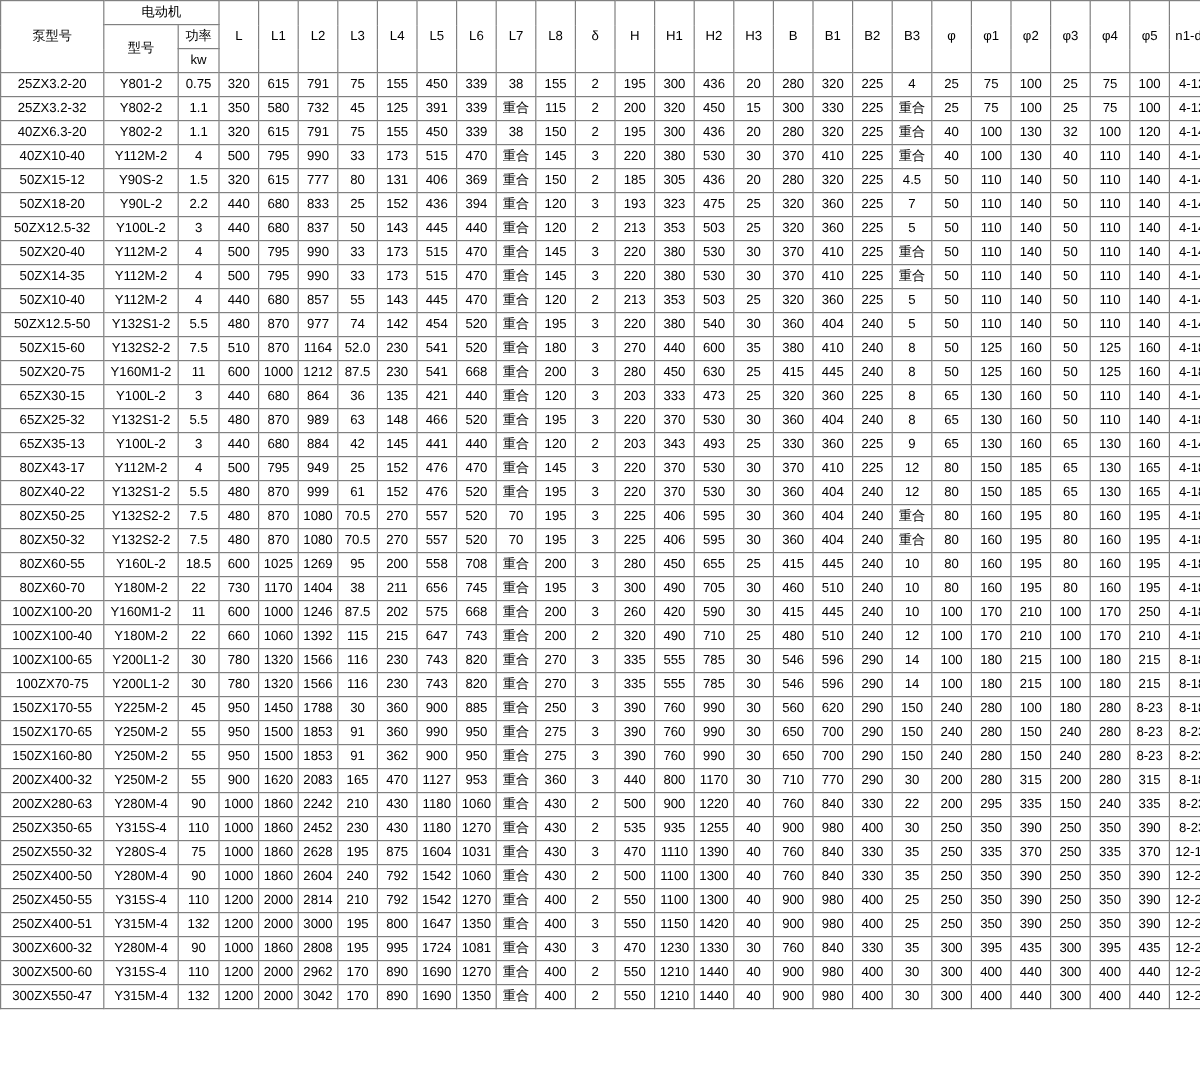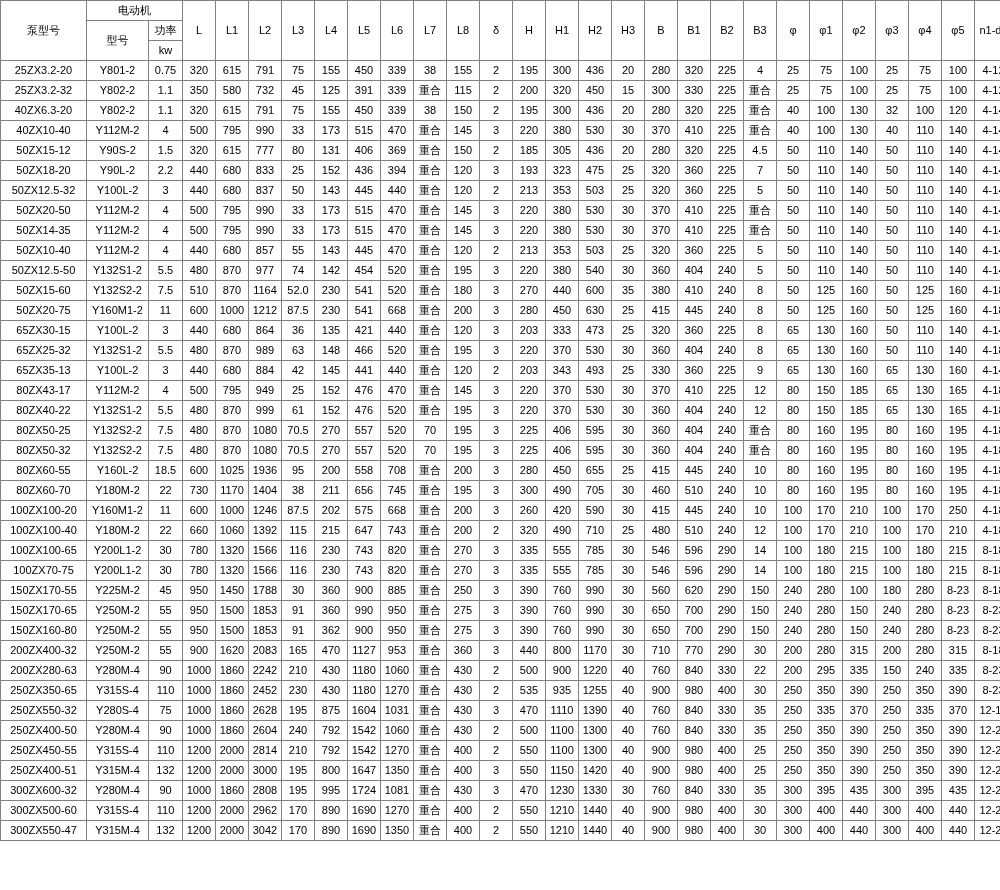--- a/index.html
+++ b/index.html
@@ -323,21 +323,21 @@
         <td>5</td>
         <td>50</td>
         <td>110</td>
         <td>140</td>
         <td>50</td>
         <td>110</td>
         <td>140</td>
         <td>4-14</td>
       </tr>
       <tr>
-        <td class="model-cell">50ZX20-50</td>
+        <td class="model-cell">50ZX20-40</td>
         <td>Y112M-2</td>
         <td>4</td>
         <td>500</td>
         <td>795</td>
         <td>990</td>
         <td>33</td>
         <td>173</td>
         <td>515</td>
         <td>470</td>
         <td>重合</td>
@@ -718,21 +718,21 @@
         <td>160</td>
         <td>195</td>
         <td>4-18</td>
       </tr>
       <tr>
         <td class="model-cell">80ZX60-55</td>
         <td>Y160L-2</td>
         <td>18.5</td>
         <td>600</td>
         <td>1025</td>
-        <td>1936</td>
+        <td>1269</td>
         <td>95</td>
         <td>200</td>
         <td>558</td>
         <td>708</td>
         <td>重合</td>
         <td>200</td>
         <td>3</td>
         <td>280</td>
         <td>450</td>
         <td>655</td>

